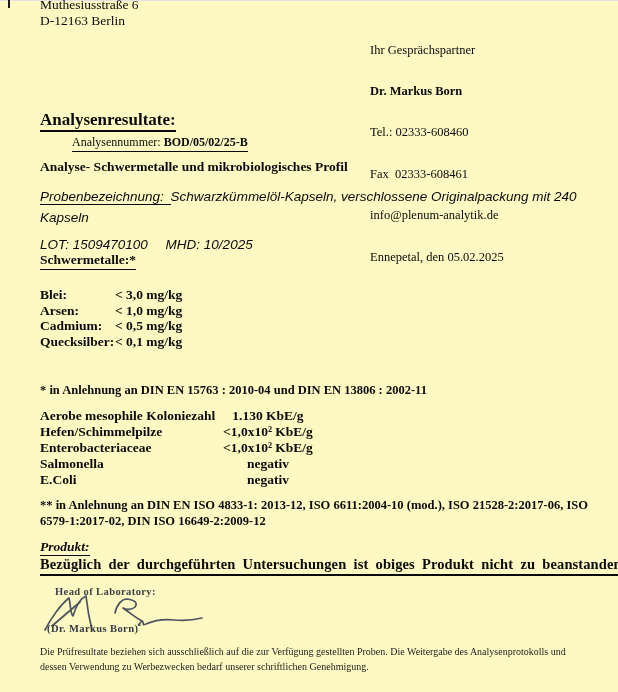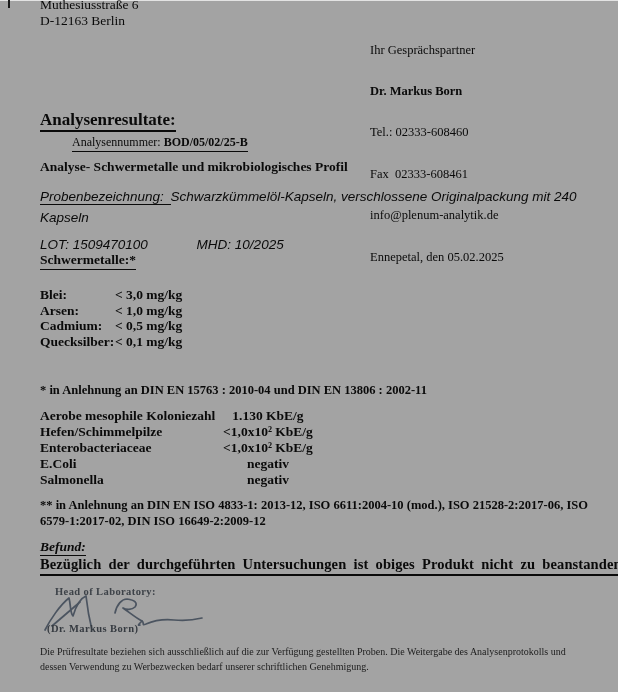--- a/index.html
+++ b/index.html
@@ -3,21 +3,21 @@
 <meta charset="utf-8">
 <style>
   * { margin: 0; padding: 0; box-sizing: border-box; }
   html, body { background: #ffffff; }
   body {
     width: 618px; height: 692px;
     font-family: "Liberation Serif", serif;
     color: #0a0a0a;
     overflow: hidden;
   }
-  #doc { position: relative; width: 618px; height: 692px; background: #a3a3a3; }
+  #doc { position: relative; width: 618px; height: 692px; background: #fef9c3; }
 
   .abs { position: absolute; }
 
   
   .top-border { left: 0; top: 0; width: 618px; height: 1px; background: #e3e3e3; }
   .edge-tick { left: 8px; top: 0; width: 2px; height: 8px; background: #1a1a1a; }
 
   
   .address { left: 40px; top: -3px; font-size: 13.5px; line-height: 15.5px; }
   .contact { left: 370px; top: 16px; font-size: 12.5px; line-height: 13.8px; white-space: pre-wrap; }
@@ -52,21 +52,21 @@
   .sample-label {
     font-weight: normal;
     border-bottom: 1.4px solid #0a0a0a;
     padding-right: 3px;
   }
   .lot-line {
     left: 40px; top: 237px;
     font-family: "Liberation Sans", sans-serif;
     font-style: italic; font-size: 13.5px;
   }
-  .lot-line .mhd { margin-left: 45px; }
+  .lot-line .mhd { margin-left: 14px; }
 
   
   .section-heading {
     display: inline-block;
     font-size: 13.5px; font-weight: bold;
     border-bottom: 1.6px solid #0a0a0a;
     padding-bottom: 1px;
   }
   .hm-heading { left: 40px; top: 252px; }
   .mb-heading { left: 40px; top: 392px; }
@@ -182,31 +182,31 @@
 
       <div class="mb-row">
         <span class="mb-label">Hefen/Schimmelpilze</span><span class="mb-value">&lt;1,0x10² KbE/g</span>
       </div>
 
       <div class="mb-row">
         <span class="mb-label">Enterobacteriaceae</span><span class="mb-value">&lt;1,0x10² KbE/g</span>
       </div>
 
       <div class="mb-row">
+        <span class="mb-label">Salmonella</span><span class="mb-value">negativ</span>
+      </div>
+
+      <div class="mb-row">
         <span class="mb-label">E.Coli</span><span class="mb-value">negativ</span>
       </div>
-
-      <div class="mb-row">
-        <span class="mb-label">Salmonella</span><span class="mb-value">negativ</span>
-      </div>
     </div>
 
   <div class="abs footnote footnote2">** in Anlehnung an DIN EN ISO 4833-1: 2013-12, ISO 6611:2004-10 (mod.), ISO 21528-2:2017-06, ISO 6579-1:2017-02, DIN ISO 16649-2:2009-12</div>
 
-  <span class="abs befund-label">Befund:</span>
+  <span class="abs befund-label">Produkt:</span>
   <span class="abs befund-statement">Bezüglich der durchgeführten Untersuchungen ist obiges Produkt nicht zu beanstanden</span>
 
   <div class="abs sig-role">Head of Laboratory:</div>
   <svg class="abs sig-svg" width="165" height="42" viewBox="0 0 165 42">
     <g fill="none" stroke="#4b5460" stroke-width="1.7" stroke-linecap="round" stroke-linejoin="round">
       <path d="M3,37 C8,27 18,12 27,5 C29,13 28,20 31,23 C34,13 39,5 44,3 C45,12 47,25 50,37"></path>
       <path d="M10,33 L38,9"></path>
       <path d="M73,20 C75,11 80,6 85,6 C93,7 96,10 93,14 C90,17 84,17 81,15 C87,19 94,25 100,28 C103,30 99,33 104,31 C111,28 122,26 132,27 C141,28 152,27 160,25"></path>
       <path d="M100,28 C97,31 95,33 98,32"></path>
     </g>

